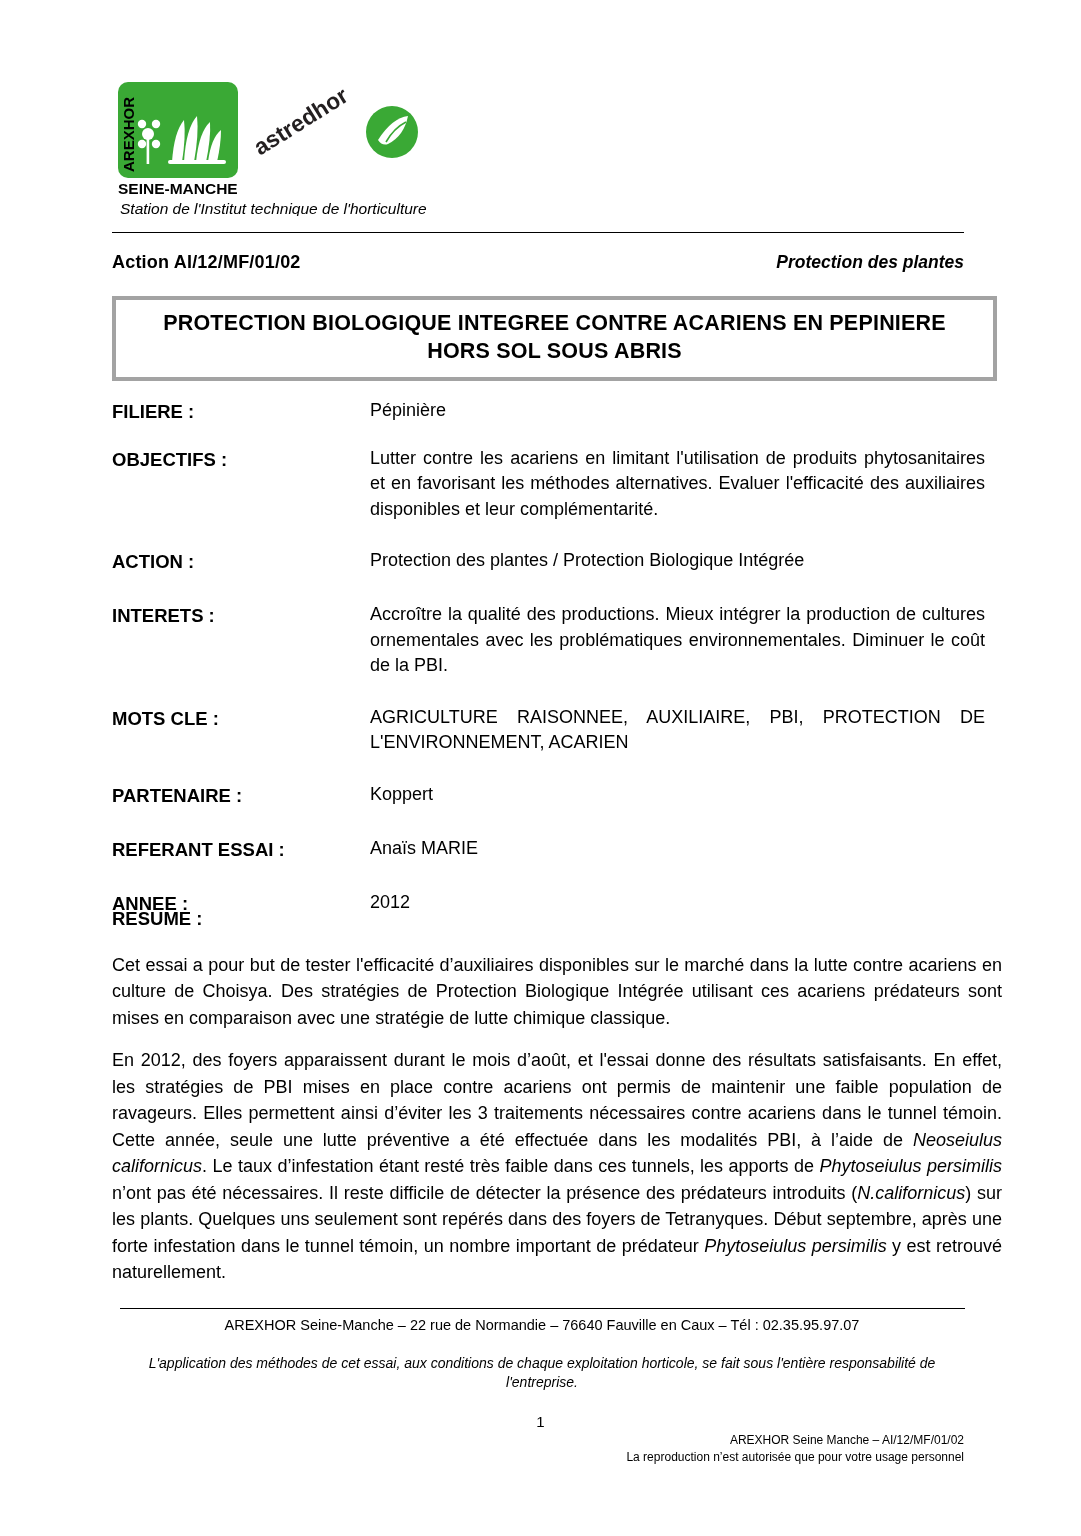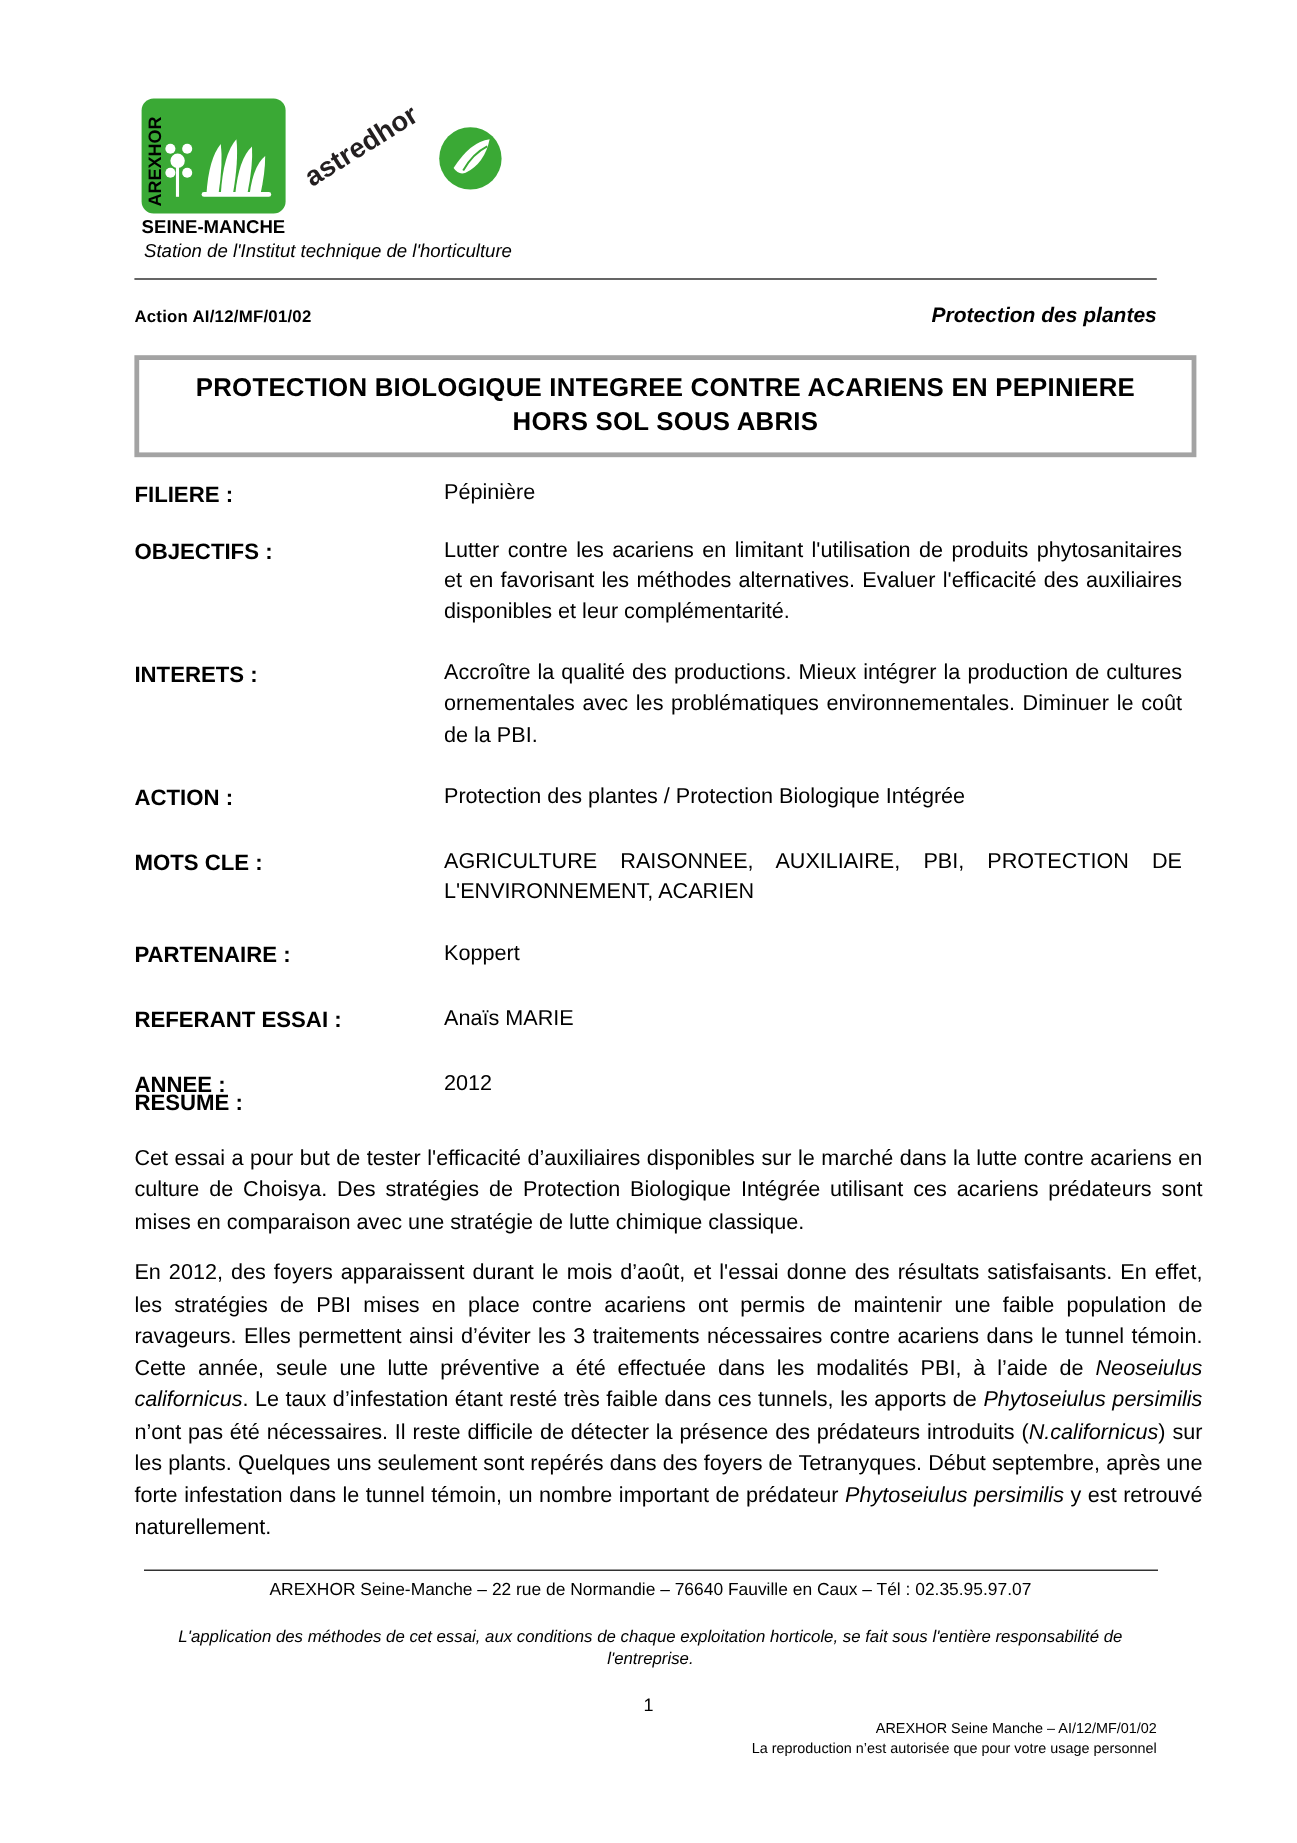--- a/index.html
+++ b/index.html
@@ -43,21 +43,21 @@
   .action-line {
     position: absolute;
     left: 112px;
     top: 252px;
     width: 852px;
     display: flex;
     justify-content: space-between;
     align-items: baseline;
   }
   .action-code {
-    font-size: 14px;
+    font-size: 18px;
     font-weight: bold;
     letter-spacing: 0.2px;
   }
   .action-right {
     font-size: 17.5px;
     font-weight: bold;
     font-style: italic;
   }
 
   
@@ -232,27 +232,27 @@
       <div class="field-label">FILIERE :</div>
       <div class="field-value">Pépinière</div>
     </div>
 
     <div class="field-row loose">
       <div class="field-label">OBJECTIFS :</div>
       <div class="field-value">Lutter contre les acariens en limitant l'utilisation de produits phytosanitaires et en favorisant les méthodes alternatives. Evaluer l'efficacité des auxiliaires disponibles et leur complémentarité.</div>
     </div>
 
     <div class="field-row loose">
+      <div class="field-label">ACTION :</div>
+      <div class="field-value">Protection des plantes / Protection Biologique Intégrée</div>
+    </div>
+
+    <div class="field-row loose">
       <div class="field-label">INTERETS :</div>
       <div class="field-value">Accroître la qualité des productions. Mieux intégrer la production de cultures ornementales avec les problématiques environnementales. Diminuer le coût de la PBI.</div>
-    </div>
-
-    <div class="field-row loose">
-      <div class="field-label">ACTION :</div>
-      <div class="field-value">Protection des plantes / Protection Biologique Intégrée</div>
     </div>
 
     <div class="field-row loose">
       <div class="field-label">MOTS CLE :</div>
       <div class="field-value">AGRICULTURE RAISONNEE, AUXILIAIRE, PBI, PROTECTION DE L'ENVIRONNEMENT, ACARIEN</div>
     </div>
 
     <div class="field-row loose">
       <div class="field-label">PARTENAIRE :</div>
       <div class="field-value">Koppert</div>

